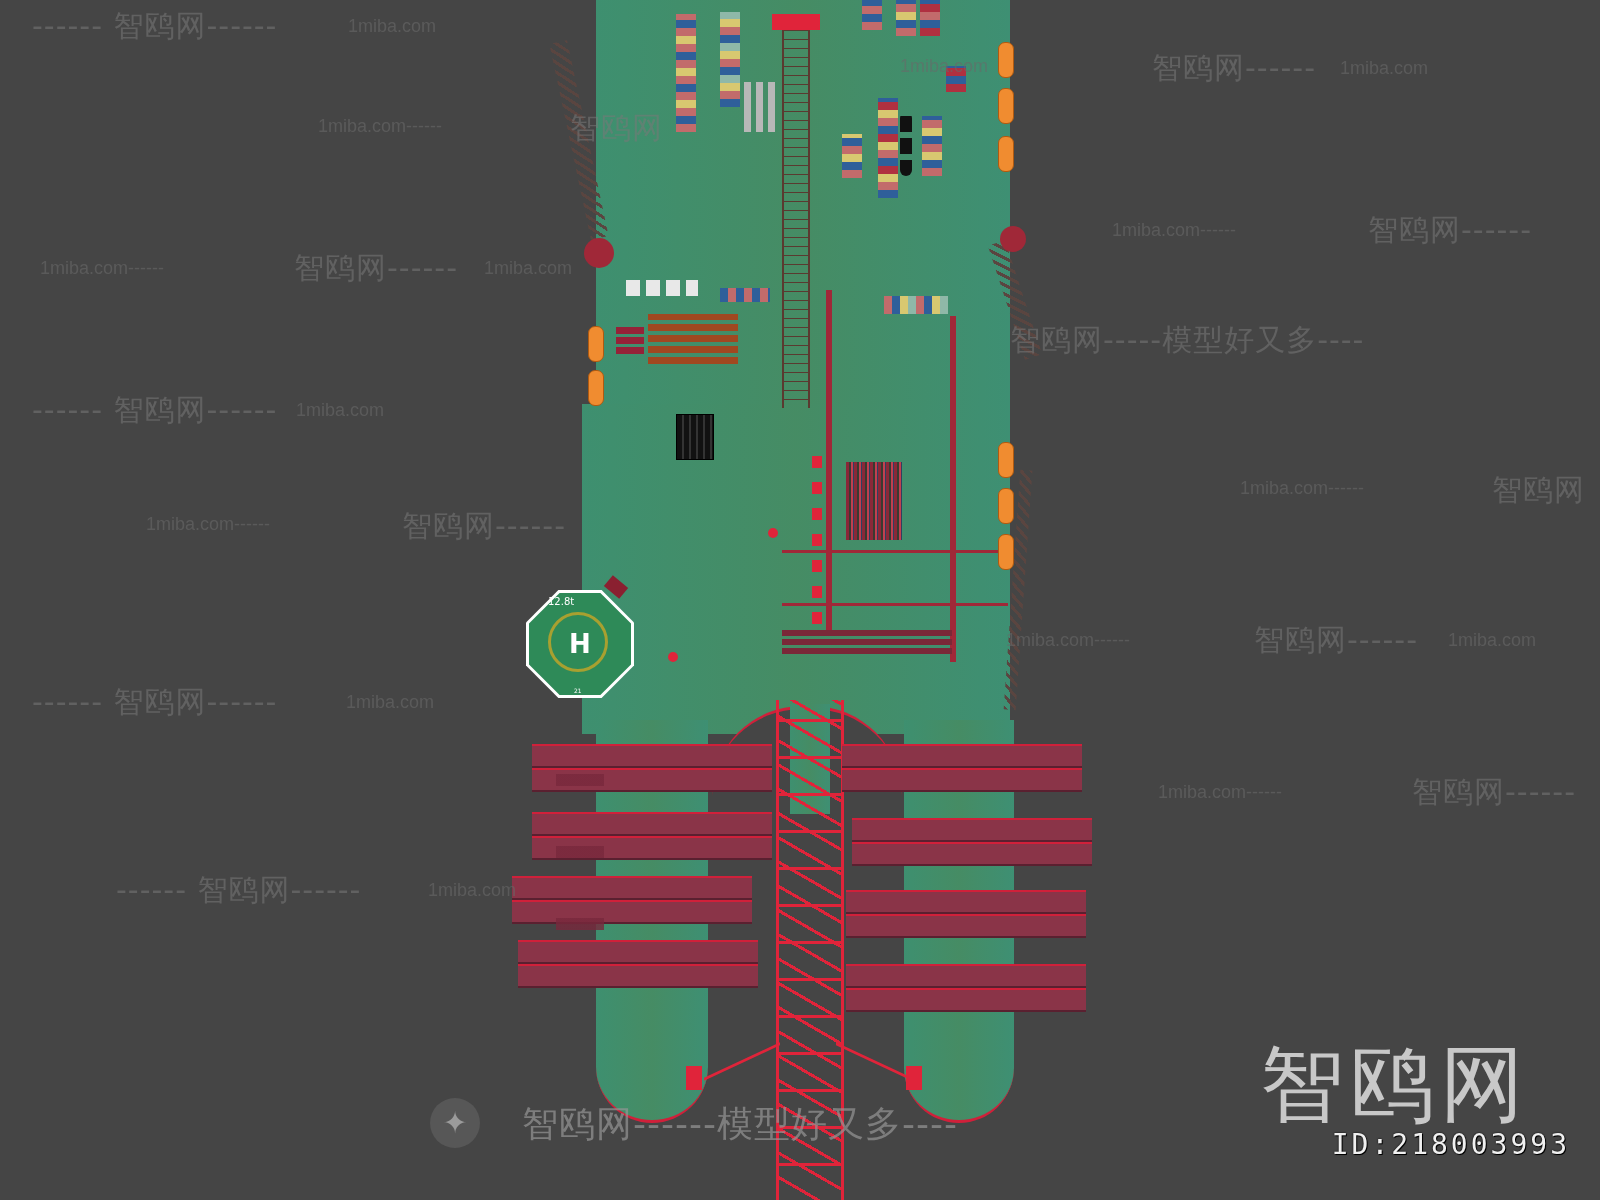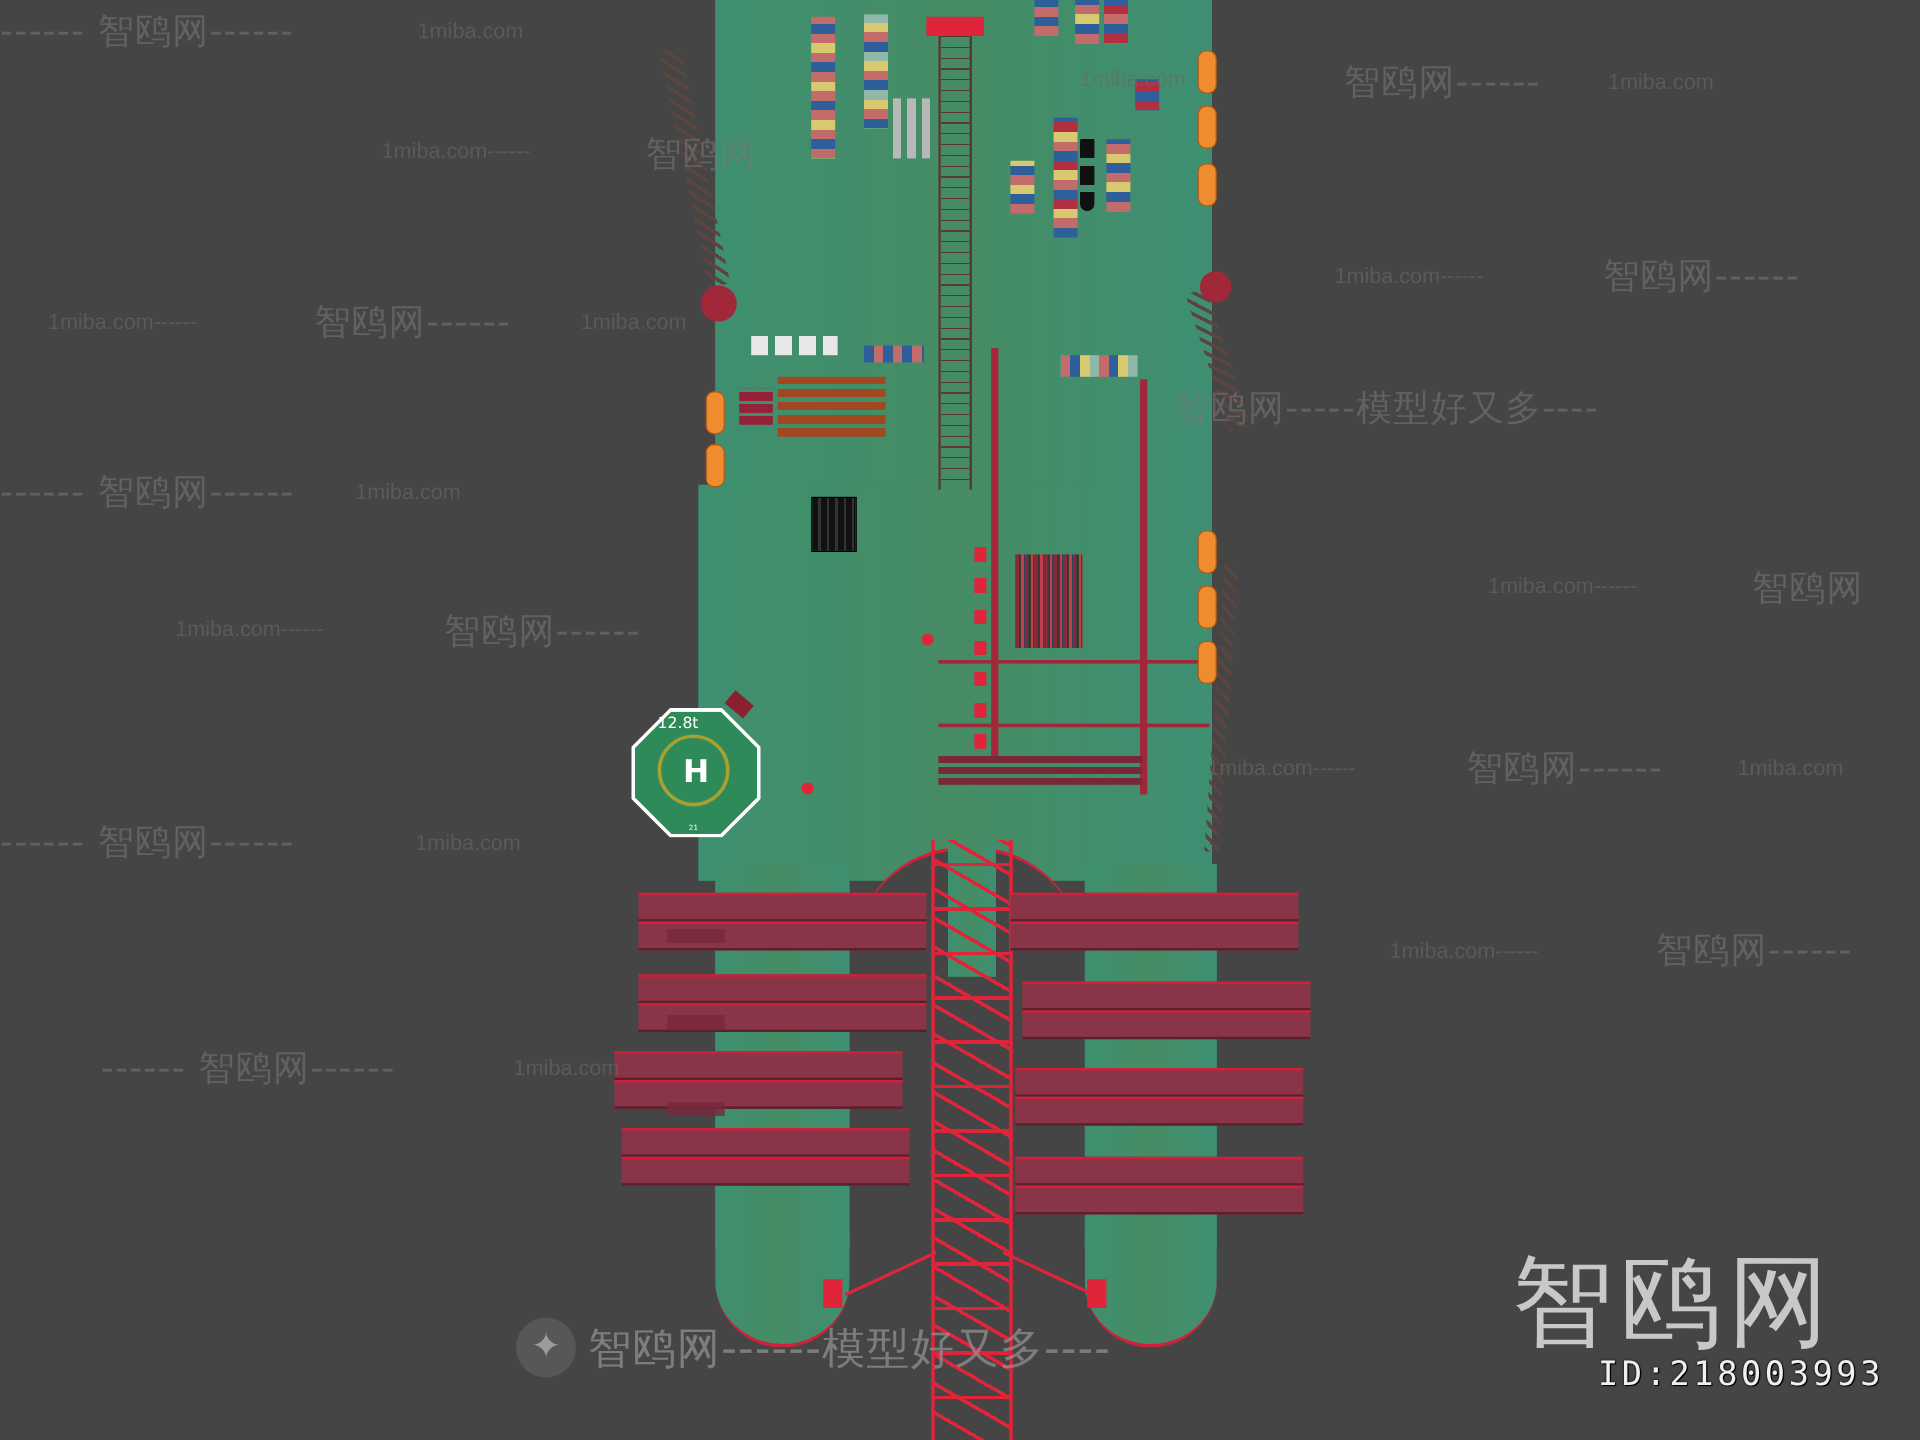--- a/index.html
+++ b/index.html
@@ -1,19 +1,19 @@
 <!DOCTYPE html>
 <html><head>
 <meta charset="utf-8">
 <style>
   html,body{margin:0;padding:0;}
   body{width:1600px;height:1200px;background:#454545;position:relative;overflow:hidden;font-family:"DejaVu Sans",sans-serif;}
   .abs{position:absolute;}
   .deck{background:#3f8c6b;background-image:linear-gradient(90deg,rgba(60,150,120,.35),rgba(90,140,80,.25),rgba(60,150,130,.35));}
-  .wm{position:absolute;color:rgba(120,120,120,.55);font-size:30px;white-space:nowrap;letter-spacing:1px;}
+  .wm{position:absolute;color:rgba(120,120,120,.55);font-size:30px;white-space:nowrap;letter-spacing:1px;padding-left:32px;}
   .wm-small{position:absolute;color:rgba(105,105,105,.6);font-size:18px;white-space:nowrap;font-family:"Liberation Sans",sans-serif;}
   .beam{position:absolute;background:#8a3448;border-top:2px solid #d0203a;border-bottom:2px solid #5a2030;}
   .lifeboat{position:absolute;width:14px;height:34px;border-radius:7px;background:#f08c30;border:1px solid #b05a10;}
   .redbox{position:absolute;background:#e0243a;}
   .big-brand{position:absolute;color:#c8c8c8;font-size:84px;letter-spacing:6px;right:70px;top:1028px;}
   .id-label{position:absolute;color:#f0f0f0;font-size:28px;letter-spacing:3px;right:30px;top:1128px;font-family:"DejaVu Sans Mono",monospace;text-shadow:0 0 2px #000,1px 1px 0 #000;}
 </style>
 </head>
 <body>
 
@@ -85,21 +85,21 @@
   <div class="lifeboat" style="left:588px;top:370px;"></div>
   <div class="lifeboat" style="left:998px;top:442px;"></div>
   <div class="lifeboat" style="left:998px;top:488px;"></div>
   <div class="lifeboat" style="left:998px;top:534px;"></div>
 
   <div class="abs" style="left:526px;top:590px;width:108px;height:108px;">
     <div class="abs" style="left:0;top:0;width:108px;height:108px;background:#fff;clip-path:polygon(30% 0,70% 0,100% 30%,100% 70%,70% 100%,30% 100%,0 70%,0 30%);"></div>
     <div class="abs" style="left:3px;top:3px;width:102px;height:102px;background:#2e8a58;clip-path:polygon(30% 0,70% 0,100% 30%,100% 70%,70% 100%,30% 100%,0 70%,0 30%);"></div>
     <div class="abs" style="left:22px;top:22px;width:60px;height:60px;border-radius:50%;border:3px solid #a8a030;box-sizing:border-box;"></div>
     <div class="abs" style="left:0;top:37px;width:108px;text-align:center;color:#fff;font-size:26px;font-weight:bold;font-family:'DejaVu Sans',sans-serif;line-height:34px;">H</div>
-    <div class="abs" style="left:22px;top:6px;color:#fff;font-size:13px;">12.8t</div>
+    <div class="abs" style="left:22px;top:6px;color:#fff;font-size:10px;">12.8t</div>
     <div class="abs" style="left:48px;top:97px;color:#fff;font-size:6px;">21</div>
   </div>
   <div class="abs" style="left:606px;top:580px;width:20px;height:14px;background:#8a2030;transform:rotate(40deg);"></div>
 
   <div class="beam" style="left:532px;top:744px;width:240px;height:20px;"></div>
   <div class="beam" style="left:532px;top:768px;width:240px;height:20px;"></div>
   <div class="beam" style="left:532px;top:812px;width:240px;height:20px;"></div>
   <div class="beam" style="left:532px;top:836px;width:240px;height:20px;"></div>
   <div class="beam" style="left:512px;top:876px;width:240px;height:20px;"></div>
   <div class="beam" style="left:512px;top:900px;width:240px;height:20px;"></div>

